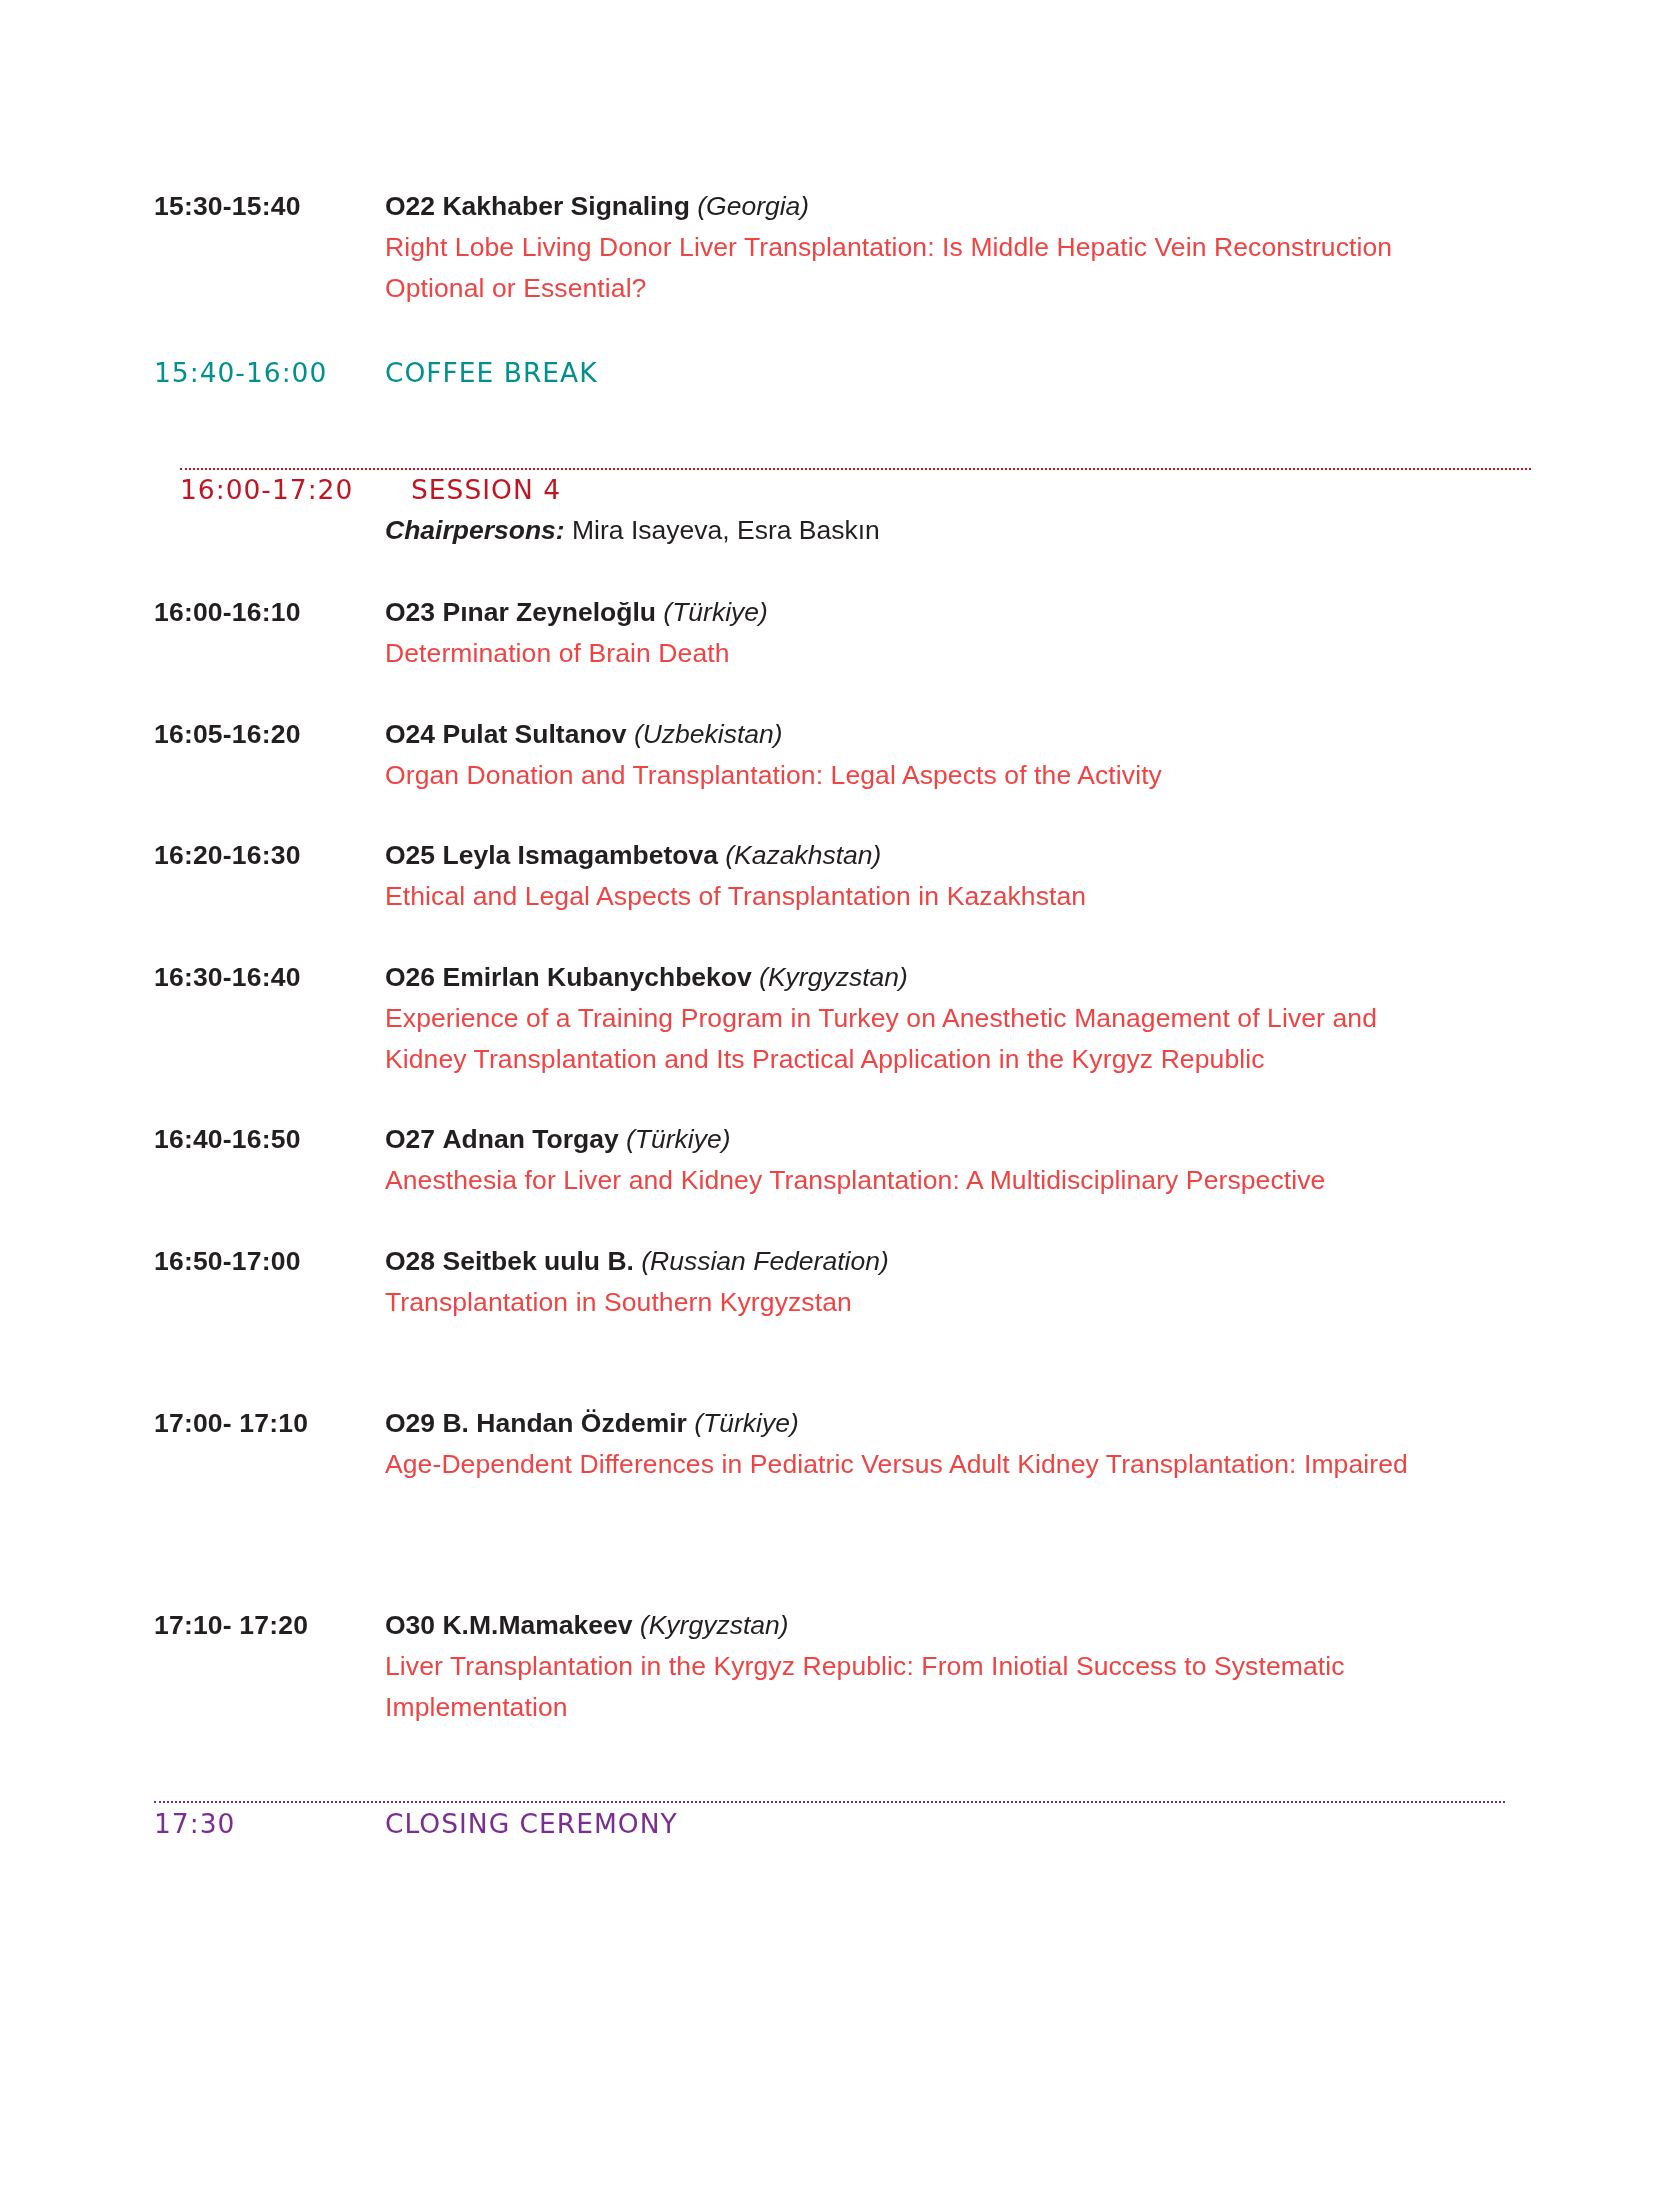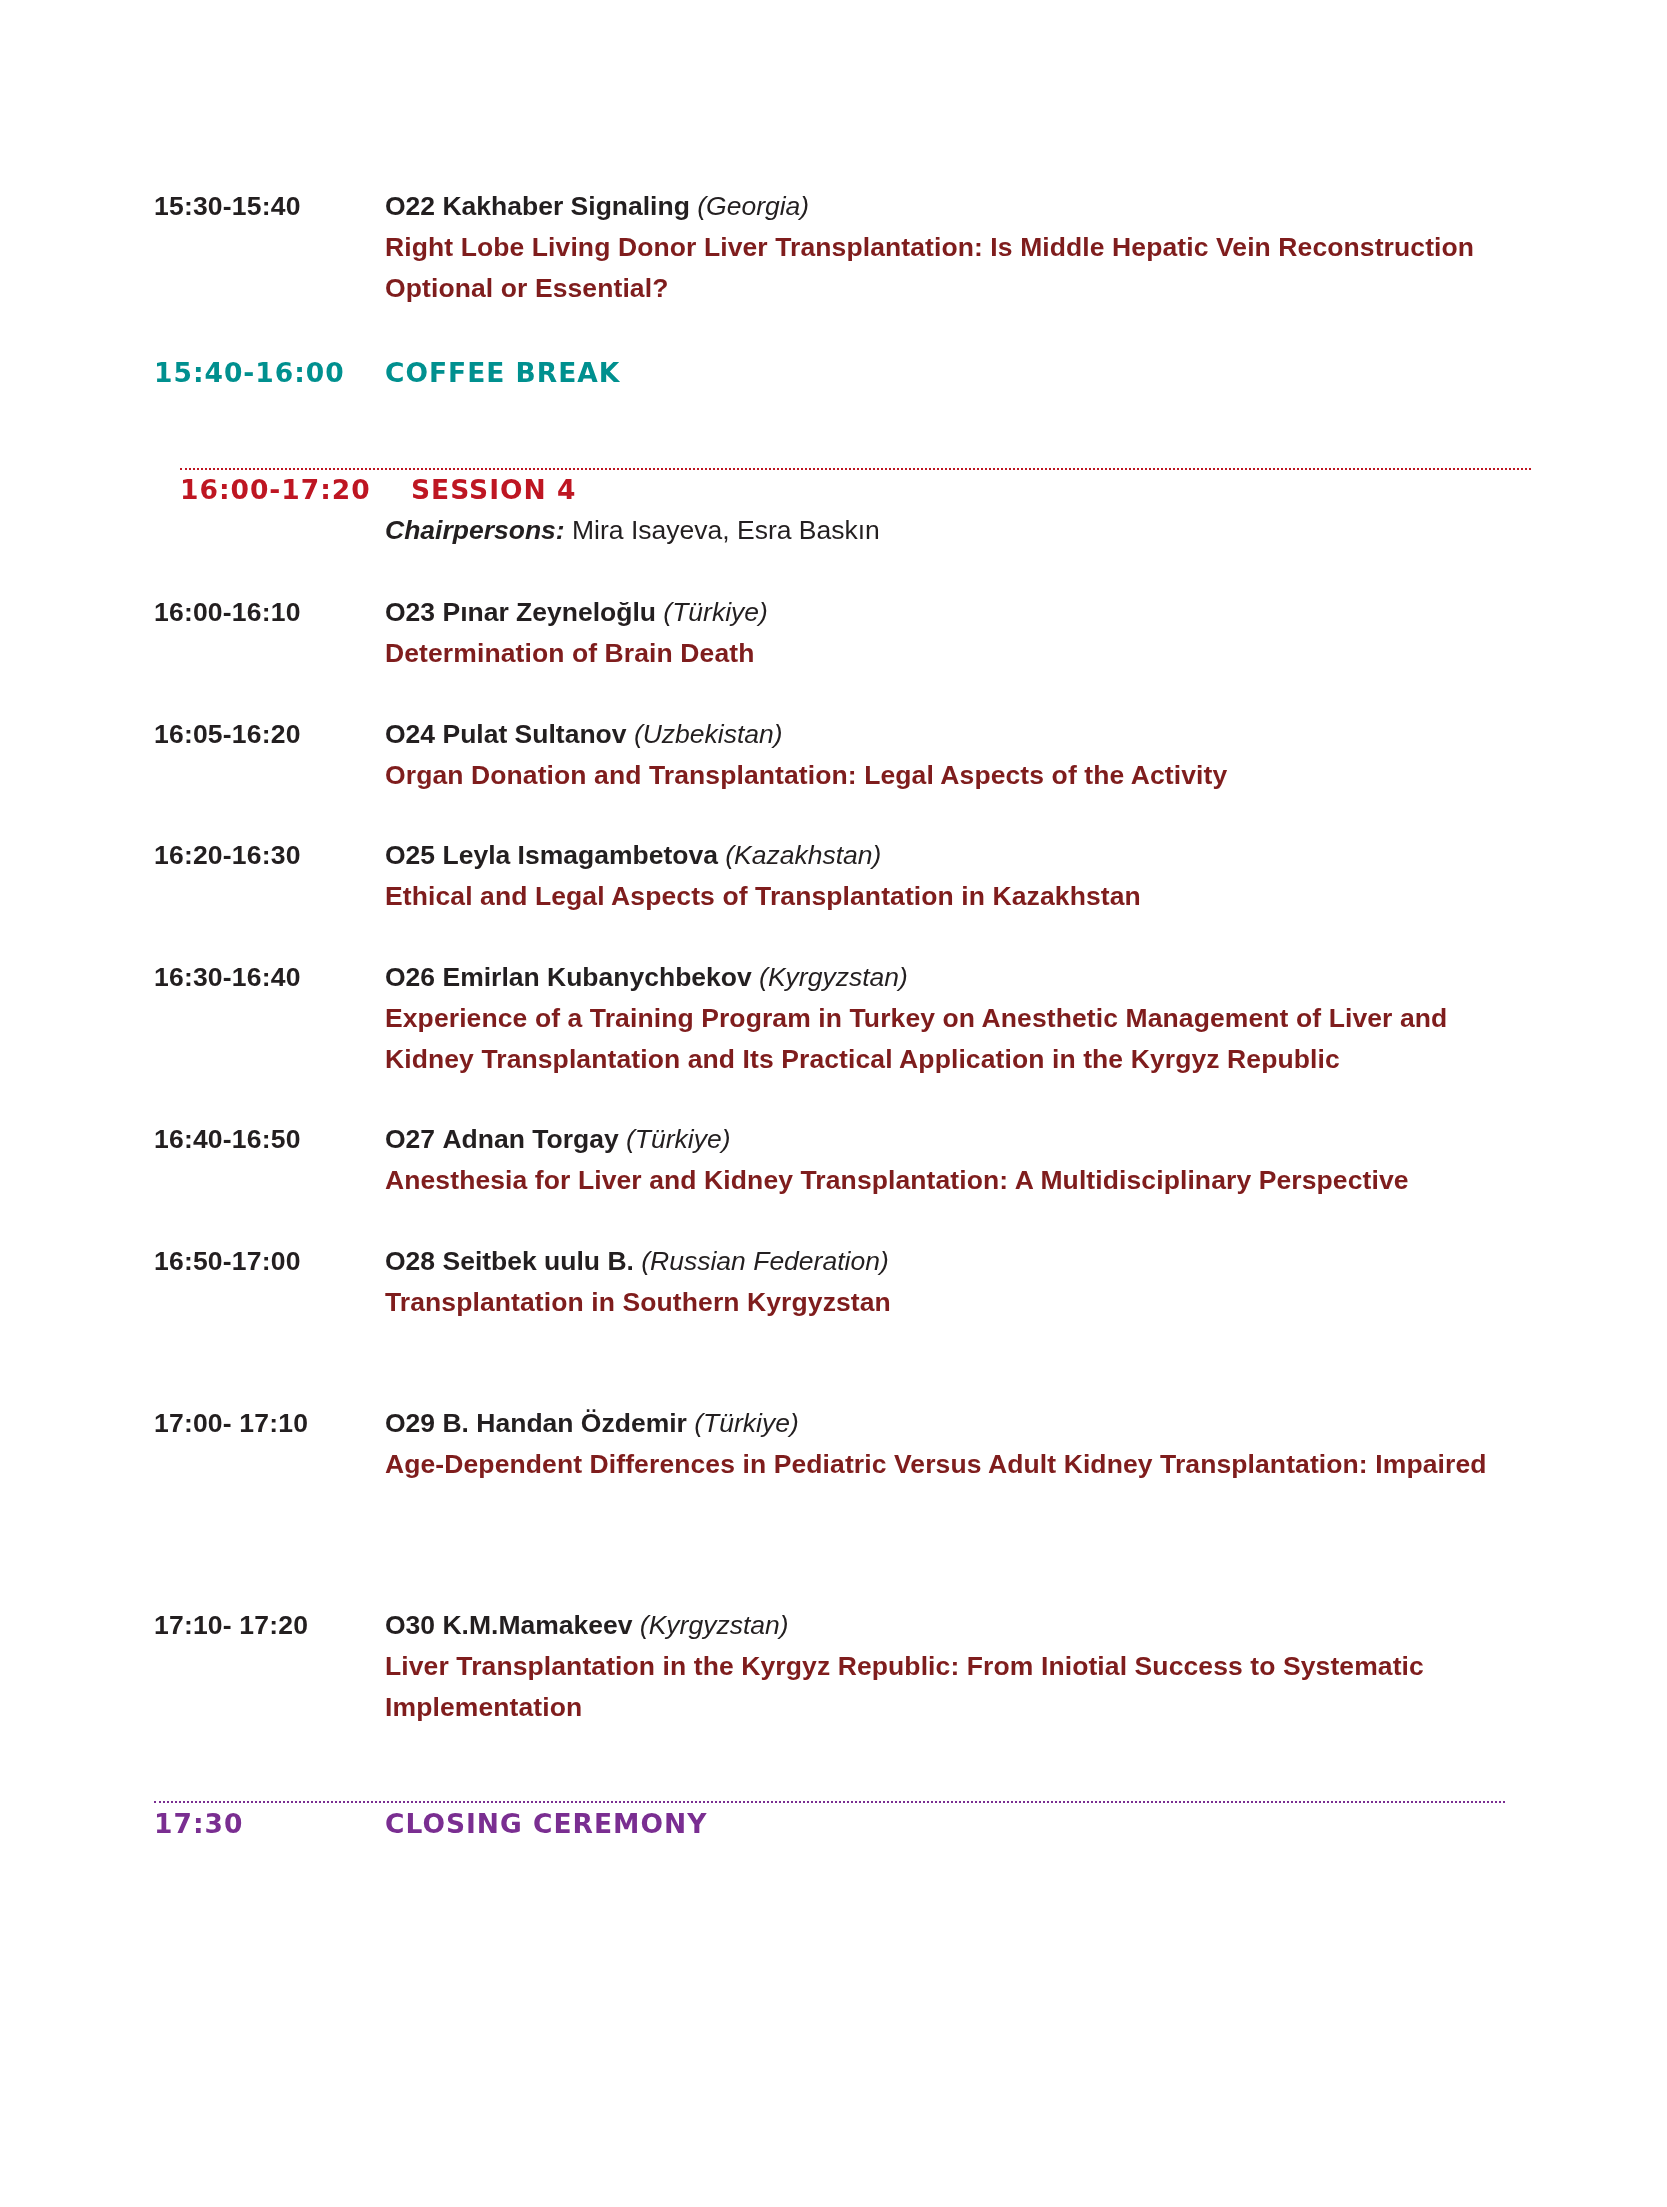--- a/index.html
+++ b/index.html
@@ -5,22 +5,22 @@
   html, body { margin: 0; padding: 0; background: #ffffff; }
   body { width: 1667px; height: 2207px; position: relative; overflow: hidden;
          font-family: "Liberation Sans", "DejaVu Sans", sans-serif; color: #231f20; }
   .page { position: absolute; left: 0; top: 0; width: 1667px; height: 1878px; }
   .row { position: absolute; left: 154px; width: 1351px; }
   .time { position: absolute; left: 0; top: 0; font-weight: bold; font-size: 26.5px; line-height: 40px; letter-spacing: 0.2px; }
   .content { position: absolute; left: 231px; top: 0; width: 1119px; }
   .line { font-size: 26.5px; line-height: 41px; white-space: nowrap; }
   .speaker { font-weight: bold; }
   .country { font-style: italic; font-weight: normal; }
-  .title { font-weight: bold; color: #7f1d1d; letter-spacing: 0.1px; }
-  .heading { font-family: "DejaVu Sans", sans-serif; font-weight: bold; font-size: 26.5px; line-height: 40px; letter-spacing: 1px; }
+  .title { font-weight: normal; color: #ef4444; letter-spacing: 0.1px; }
+  .heading { font-family: "DejaVu Sans", sans-serif; font-weight: normal; font-size: 26.5px; line-height: 40px; letter-spacing: 1px; }
   .teal { color: #00908f; }
   .red { color: #be1622; margin-left: 26px; }
   .purple { color: #7a2e91; }
   .divider { position: absolute; left: 154px; width: 1351px; height: 0; }
   .divider.red { border-top: 2px dotted #be1622; }
   .divider.purple { border-top: 2px dotted #7a2e91; }
   .chair-label { font-weight: bold; font-style: italic; }
 </style>
 </head>
 <body>

